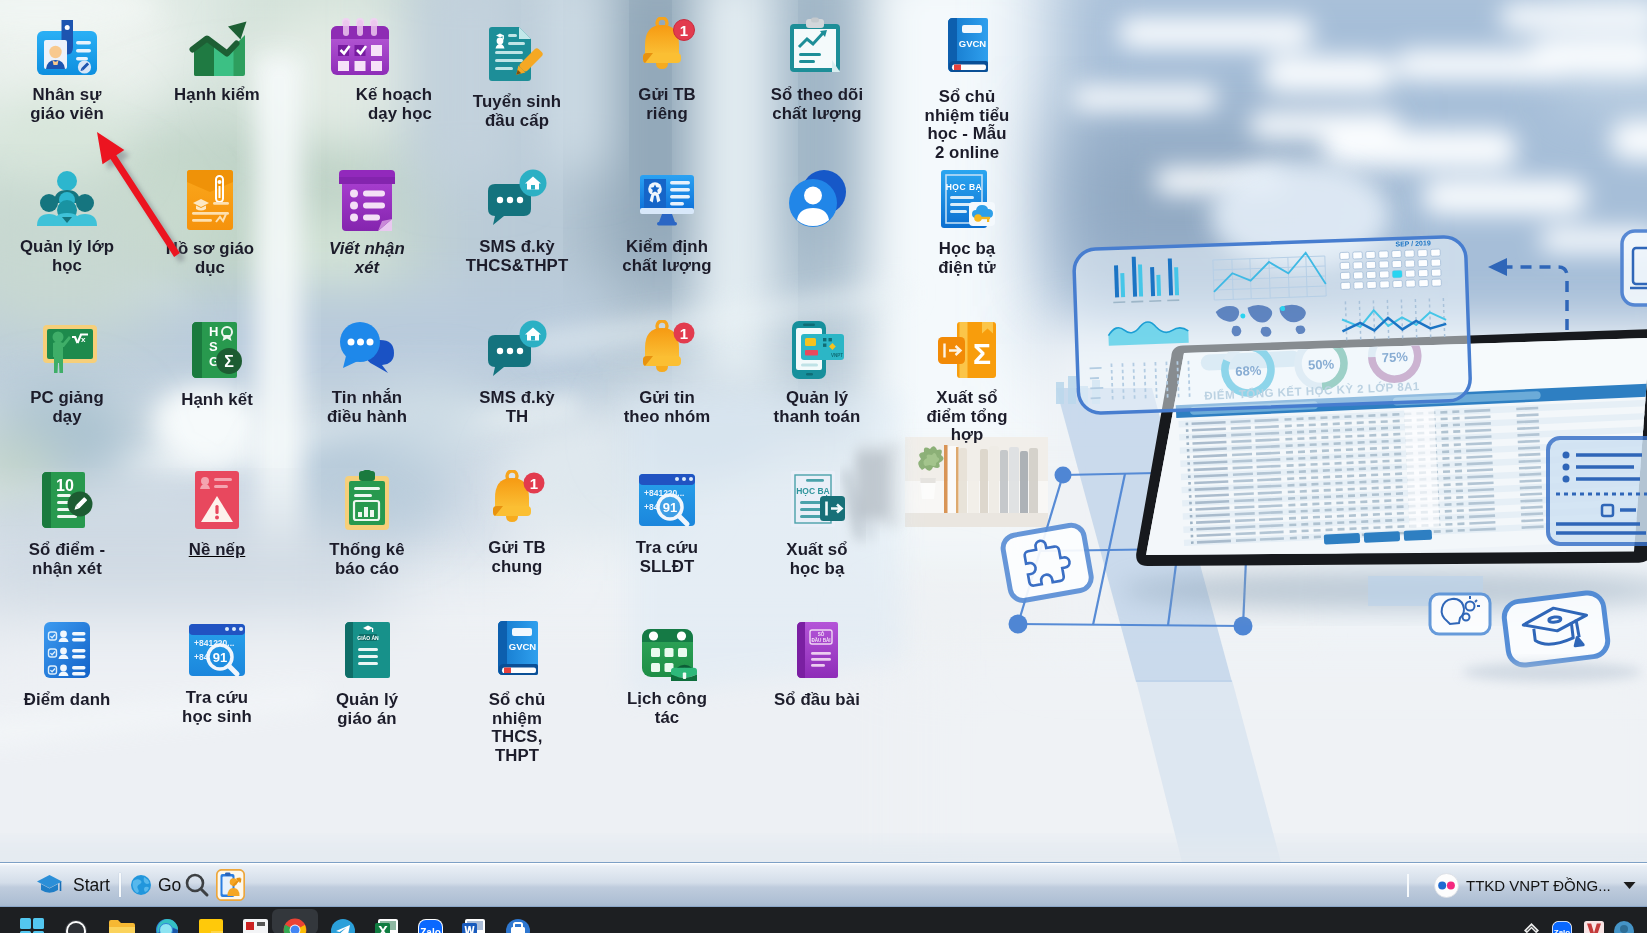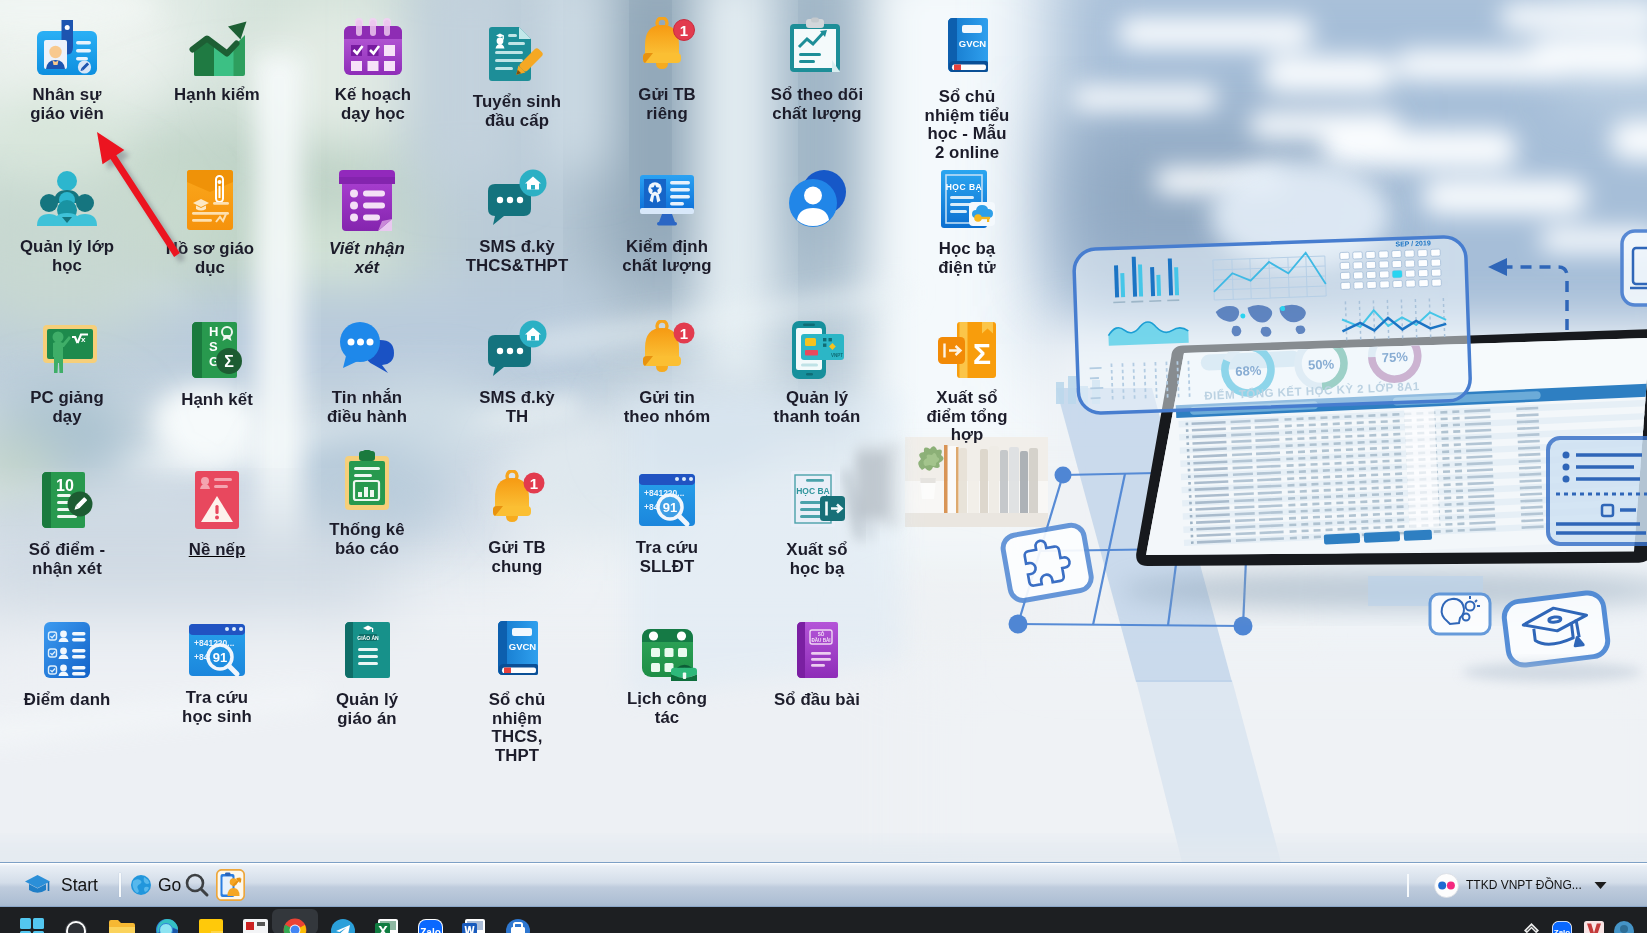--- a/index.html
+++ b/index.html
@@ -796,21 +796,21 @@
 <div class="tile" style="left:145px;top:17px;">
 <svg class="ic" width="60" height="60" viewBox="0 0 60 60">
 <path d="M7 31 L20 22 L40 36 L58 18 L58 57 Q58 59 56 59 L9 59 Q7 59 7 57 Z" fill="#2e9e5e"></path>
 <path d="M7 31 L20 22 L27 26.8 L27 59 L9 59 Q7 59 7 57 Z" fill="#1f7a42"></path>
 <path d="M27 26.8 L40 36 L46.5 29.5 L46.5 59 L27 59 Z" fill="#3cc084"></path>
 <path d="M5.5 32.5 L20 21.5 L40 36.5 L49.5 26.5" stroke="#1d5f34" stroke-width="6" fill="none" stroke-linejoin="round" stroke-linecap="round"></path>
 <path d="M59.5 4.5 L41 9.5 L53.5 22.5 Z" fill="#1d5f34"></path>
 </svg>
 <div class="lbl">Hạnh kiểm</div>
 </div>
-<div class="tile" style="left:301px;top:17px;">
+<div class="tile" style="left:288px;top:17px;text-align:right;">
 <svg class="ic" width="60" height="60" viewBox="0 0 60 60">
 <defs>
             <linearGradient id="pur1" x1="0" y1="0" x2="0" y2="1">
               <stop offset="0" stop-color="#bb60da"></stop>
               <stop offset="1" stop-color="#8e2cb8"></stop>
             </linearGradient>
           </defs>
 <g fill="#f0d2f2">
             <rect x="12" y="1" width="8" height="20" rx="4"></rect>
             <rect x="26" y="1" width="8" height="20" rx="4"></rect>
@@ -1190,21 +1190,21 @@
 <g fill="#f4a4b0">
             <rect x="27" y="8" width="18" height="3" rx="1.5"></rect>
             <rect x="27" y="15" width="14" height="3" rx="1.5"></rect>
           </g>
 <path d="M30 26 L46 52 L14 52 Z" fill="#fdf2ec"></path>
 <rect x="28.4" y="35" width="3.2" height="9" rx="1.5" fill="#e8485e"></rect>
 <circle cx="30" cy="47.5" r="2" fill="#e8485e"></circle>
 </svg>
 <div class="lbl">Nề nếp</div>
 </div>
-<div class="tile" style="left:295px;top:450px;">
+<div class="tile" style="left:295px;top:470px;">
 <svg class="ic" width="60" height="62" viewBox="0 0 60 62">
 <rect x="8" y="6" width="44" height="54" rx="4" fill="#f6cf7a"></rect>
 <rect x="12" y="11" width="36" height="44" rx="2" fill="#28994e"></rect>
 <rect x="22" y="1" width="16" height="10" rx="3" fill="#1a7a3e"></rect>
 <rect x="26" y="0" width="8" height="4" rx="2" fill="#1a7a3e"></rect>
 <g fill="#eef7f0">
             <rect x="17" y="17" width="26" height="3" rx="1.5"></rect>
             <rect x="17" y="24" width="18" height="3" rx="1.5"></rect>
           </g>
 <rect x="17" y="31" width="25" height="19" rx="2" fill="none" stroke="#eef7f0" stroke-width="2.2"></rect>
@@ -1401,21 +1401,21 @@
 <svg id="arrow" style="position:absolute;left:75px;top:110px;" width="130" height="170" viewBox="0 0 130 170">
 <defs>
         <filter id="ashadow" x="-30%" y="-30%" width="160%" height="160%">
           <feGaussianBlur stdDeviation="2.5"></feGaussianBlur>
         </filter>
       </defs>
 <polygon points="22,22 49.3,40 41.3,45.2 104.9,143.1 99.1,146.9 35.5,49 27.5,54.2" fill="#70757d" opacity="0.5" transform="translate(5.5,5.5)" filter="url(#ashadow)"></polygon>
 <polygon points="22,22 49.3,40 41.3,45.2 104.9,143.1 99.1,146.9 35.5,49 27.5,54.2" fill="#ec1420"></polygon>
 </svg>
 <div id="bar1">
-<div class="b1item" style="left:24px;text-align:center;">
+<div class="b1item" style="left:36px;text-align:center;">
 <svg width="27" height="24" viewBox="0 0 27 24" style="margin-right:10px;">
 <path d="M13.5 2 L26 8.5 L13.5 15 L1 8.5 Z" fill="#2b8fd8"></path>
 <path d="M5 11 L5 17 Q13.5 22.5 22 17 L22 11 L13.5 15.5 Z" fill="#1f7ec7"></path>
 <rect x="23.7" y="9" width="1.6" height="9" fill="#1a6fb5"></rect>
 </svg>
 Start</div>
 <div class="b1item" style="left:119px;width:2px;height:24px;top:10px;background:#f7fafc;box-shadow:0 0 1px #8fa7c0;"></div>
 <div class="b1item" style="left:130px;">
 <svg width="22" height="22" viewBox="0 0 22 22" style="margin-right:6px;">
 <circle cx="11" cy="11" r="10" fill="#2196dc"></circle>
@@ -1442,21 +1442,21 @@
 </svg>
 </div>
 <div class="b1item" style="left:1407px;width:2px;height:23px;top:11px;background:#f7fafc;"></div>
 <div class="b1item" style="left:1434px;">
 <svg width="25" height="25" viewBox="0 0 25 25" style="margin-right:7px;">
 <circle cx="12.5" cy="12.5" r="12" fill="#fdfdfd"></circle>
 <circle cx="12.5" cy="12.5" r="12" fill="none" stroke="#d8dce2" stroke-width="0.8"></circle>
 <circle cx="8.2" cy="12.5" r="4" fill="#1f6ad1"></circle>
 <circle cx="16.9" cy="12.5" r="4" fill="#f4287f"></circle>
 </svg>
-<span style="font-size:12px;">TTKD VNPT ĐỒNG...</span>
+<span style="font-size:15px;">TTKD VNPT ĐỒNG...</span>
 <svg width="13" height="9" viewBox="0 0 13 9" style="margin-left:12px;">
           <path d="M0.5 1 L12.5 1 L6.5 8 Z" fill="#1c1c1c"></path>
         </svg>
 </div>
 </div>
 <div id="bar2">
 <svg width="1647" height="27" viewBox="0 0 1647 27">
 <g transform="translate(20,11)">
 <rect x="0" y="0" width="11" height="11" rx="1.5" fill="#53c7f0"></rect>
           <rect x="13" y="0" width="11" height="11" rx="1.5" fill="#53c7f0"></rect>

